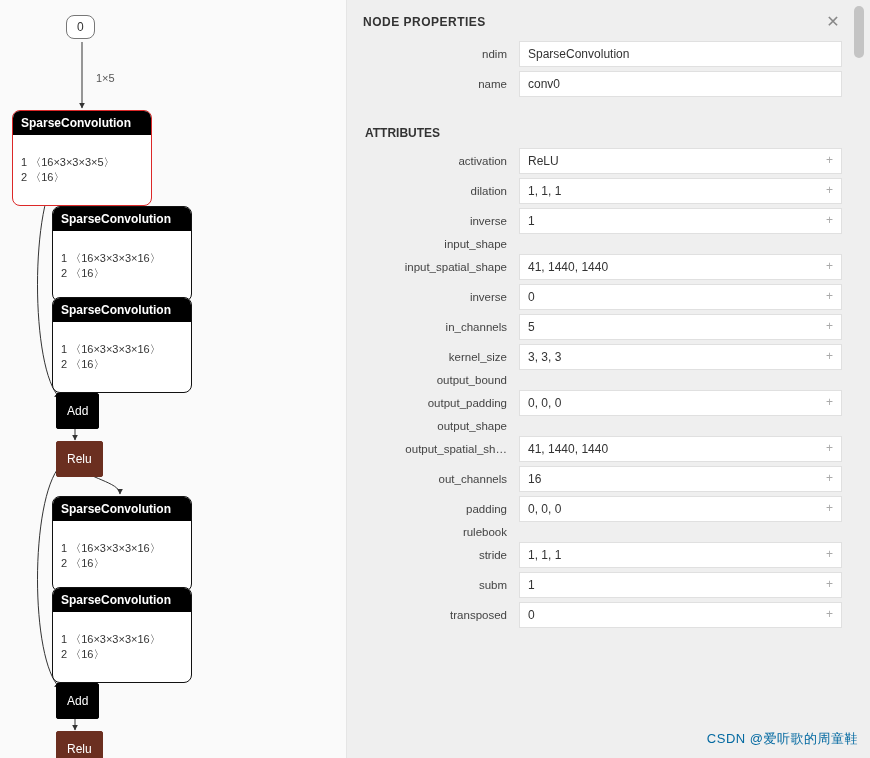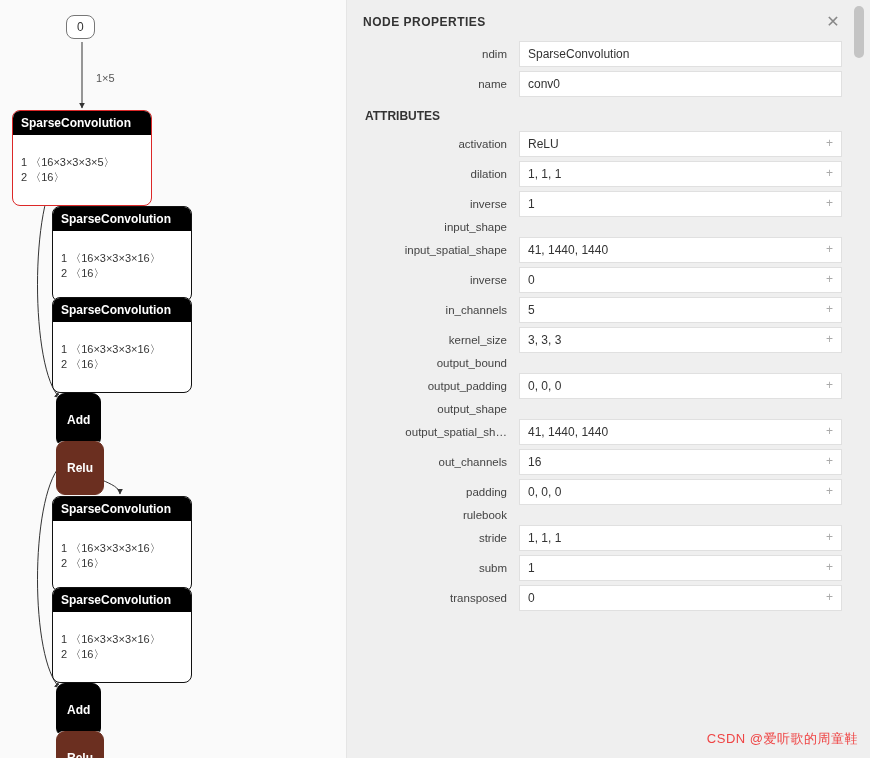--- a/index.html
+++ b/index.html
@@ -5,39 +5,39 @@
   * { box-sizing: border-box; margin:0; padding:0; }
   body { font-family: Arial, Helvetica, sans-serif; font-size:12px; color:#333; background:#fff; width:870px; height:758px; overflow:hidden; position:relative; }
   
   .graph { position:absolute; left:0; top:0; width:355px; height:758px; background:#fafafa; }
   .node { position:absolute; border-radius:8px; background:#fff; font-size:12px; }
   .node-input { border:1px solid #777; padding:4px 10px; text-align:center; }
   .node-op { border:1.5px solid #111; overflow:hidden; width:140px; }
   .node-op.selected { border:1.5px solid #dc2828; }
   .node-head { background:#000; color:#fff; font-weight:600; padding:5px 8px; }
   .node-body { font-size:11px; padding:20px 8px; line-height:15px; }
-  .node-pill { display:inline-block; background:#000; color:#fff; border-radius:9px; padding:19px 10px; border:1.5px solid #000; font-weight:700; }
+  .node-pill { display:inline-block; background:#000; color:#fff; border-radius:2px; padding:10px 10px; border:1.5px solid #000; font-weight:400; }
   .node-pill.relu { background:#6b2f20; border-color:#6b2f20; }
   .edge-label { position:absolute; font-size:11px; color:#555; }
   svg.edges { position:absolute; left:0; top:0; width:355px; height:758px; pointer-events:none; }
   .edge { stroke:#333; stroke-width:1; fill:none; }
   .arrow { fill:#333; }
   
   .vscroll { position:absolute; width:10px; background:#d0d0d0; border-radius:5px; }
   
   .panel { position:absolute; right:0; top:0; width:524px; height:758px; background:#efefef; border-left:1px solid #e5e5e5; padding:12px 28px 0 16px; overflow:hidden; }
   .panel-header { display:flex; justify-content:space-between; align-items:center; margin-bottom:10px; }
   .panel-title { font-size:12px; font-weight:700; letter-spacing:0.5px; }
   .close { font-size:16px; color:#888; cursor:pointer; width:18px; text-align:center; }
-  .section-title { font-size:12px; font-weight:700; margin:12px 0 8px 2px; }
+  .section-title { font-size:12px; font-weight:700; margin:29px 0 8px 2px; }
   .row { display:flex; align-items:center; margin-bottom:4px; }
   .row-label { width:156px; text-align:right; padding-right:12px; font-size:11.5px; color:#444; }
   .row-value { flex:1; background:#fff; border:1px solid #e0e0e0; padding:5px 8px; font-size:12px; position:relative; }
   .row-value.expand::after { content:"+"; position:absolute; right:8px; top:4px; color:#aaa; font-size:12px; }
-  .watermark { position:absolute; right:12px; bottom:10px; font-size:13px; color:#ef4444; letter-spacing:0.5px; }
+  .watermark { position:absolute; right:12px; bottom:10px; font-size:13px; color:#0369a1; letter-spacing:0.5px; }
   .panel-scroll { position:absolute; right:6px; top:6px; width:10px; height:52px; background:#c4c4c4; border-radius:5px; }
 </style>
 </head>
 <body>
 
 <div class="graph">
 
   <svg class="edges">
     <defs>
       <marker id="ar" viewBox="0 0 10 10" refX="9" refY="5" markerWidth="6" markerHeight="6" orient="auto">

